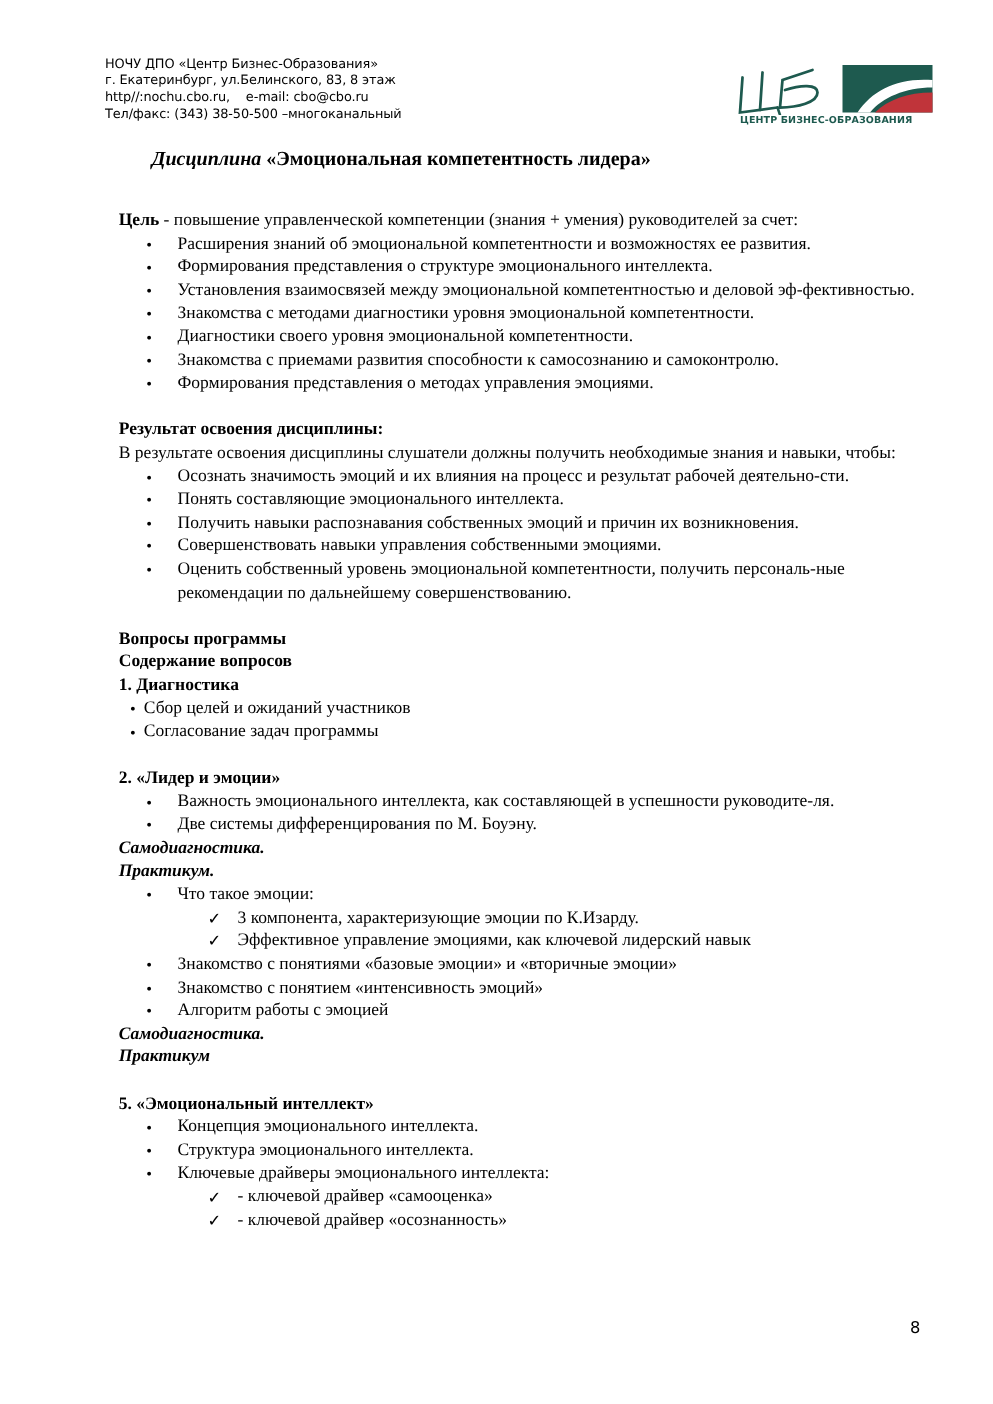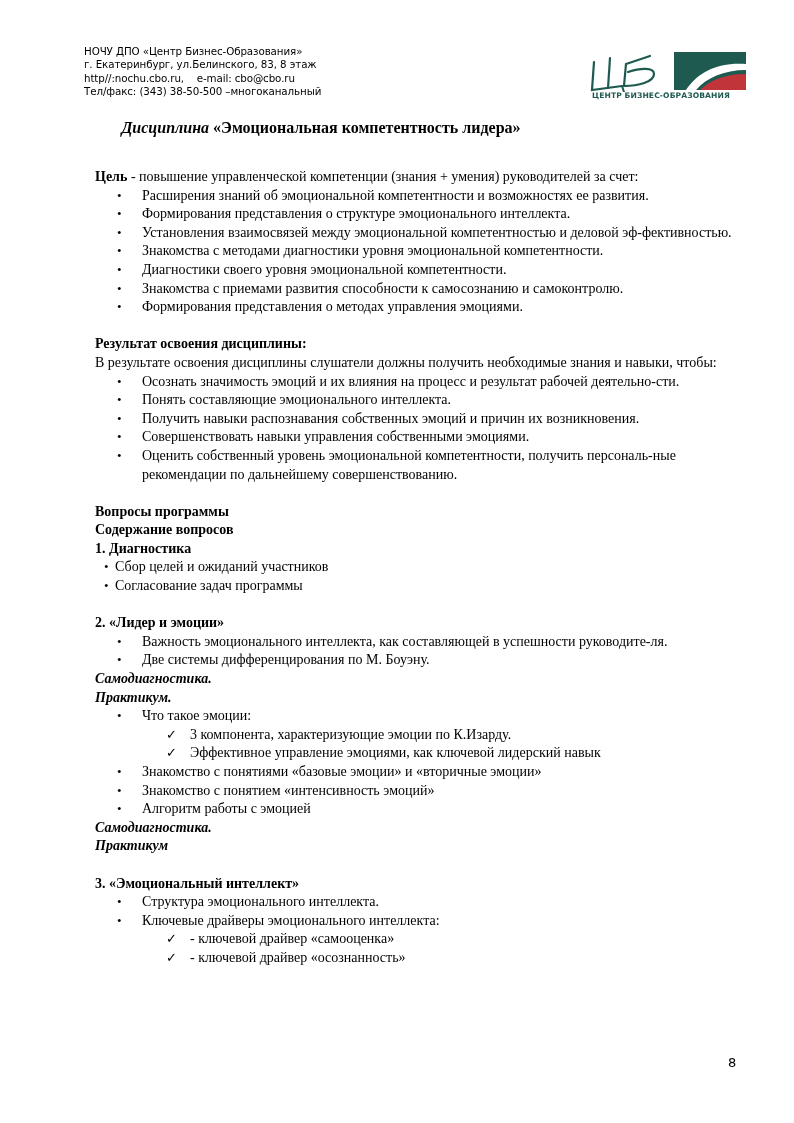--- a/index.html
+++ b/index.html
@@ -111,22 +111,23 @@
       </ul>
     </li>
     <li>Знакомство с понятиями «базовые эмоции» и «вторичные эмоции»</li>
     <li>Знакомство с понятием «интенсивность эмоций»</li>
     <li>Алгоритм работы с эмоцией</li>
   </ul>
   <p class="p bi">Самодиагностика.</p>
   <p class="p bi">Практикум</p>
   <div class="gap"></div>
 
-  <p class="p b">3. «Эмоциональный интеллект»</p>
+  <p class="p b">5. «Эмоциональный интеллект»</p>
   <ul class="l1">
+    <li>Концепция эмоционального интеллекта.</li>
     <li>Структура эмоционального интеллекта.</li>
     <li>
       <span>Ключевые драйверы эмоционального интеллекта:</span>
       <ul class="l2">
         <li>- ключевой драйвер «самооценка»</li>
         <li>- ключевой драйвер «осознанность»</li>
       </ul>
     </li>
   </ul>
 </div>

